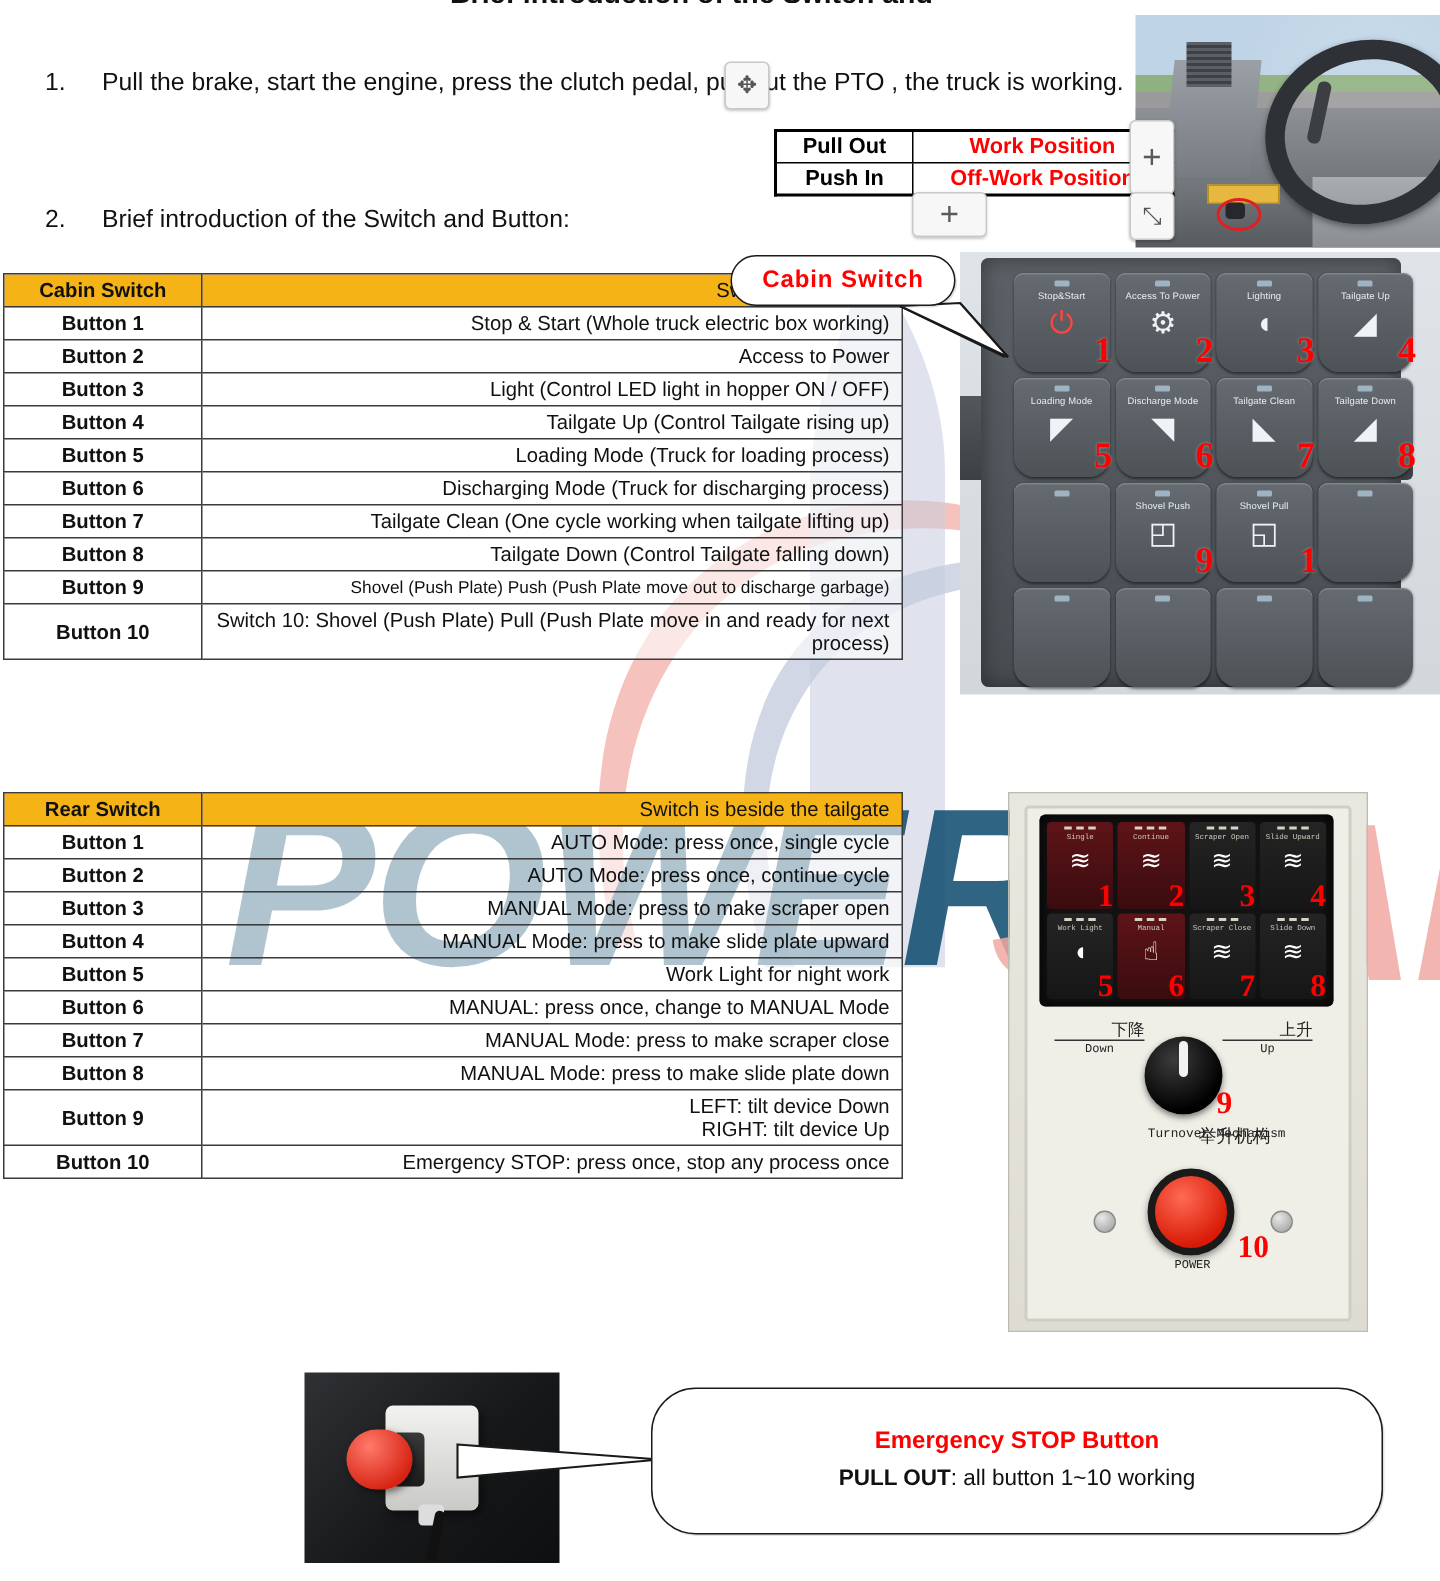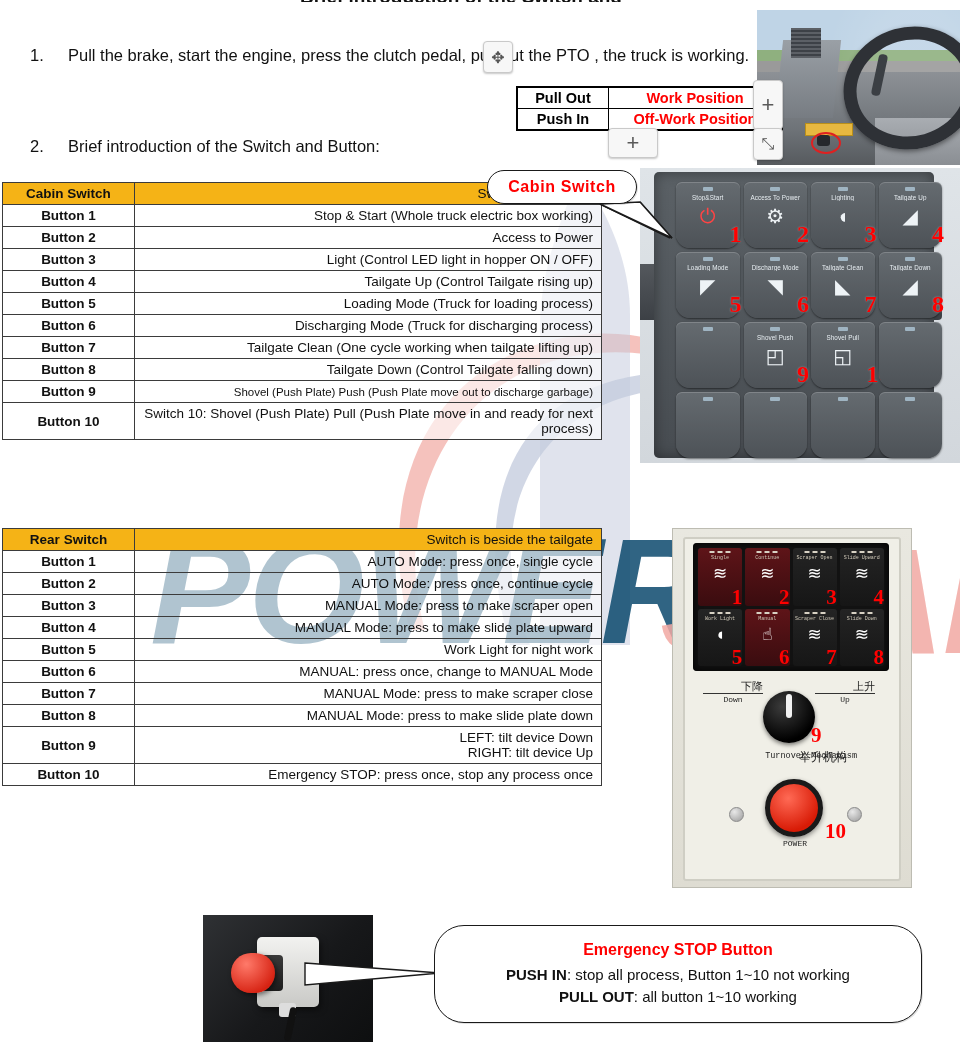--- a/index.html
+++ b/index.html
@@ -540,21 +540,18 @@
     <div class="es-btn"></div>
     <div class="es-gland"></div>
     <div class="es-cable"></div>
   </div>
 
   <svg class="leader" style="left:300px;top:955px;width:145px;height:45px;">
     <path d="M5,8 L140,18 L5,30 Z" fill="#ffffff" stroke="#1a1a1a" stroke-width="1.4"></path>
   </svg>
   <div class="callout" id="callout-estop">
     <div class="l1">Emergency  STOP Button</div>
-    <div class="l2">
-      <b>PUSH IN</b><span>: stop all process, Button 1~10 not working</span>
-    </div>
     <div class="l3">
       <b>PULL OUT</b><span>: all button 1~10 working</span>
     </div>
   </div>
 
 </div>
 
 </body></html>

